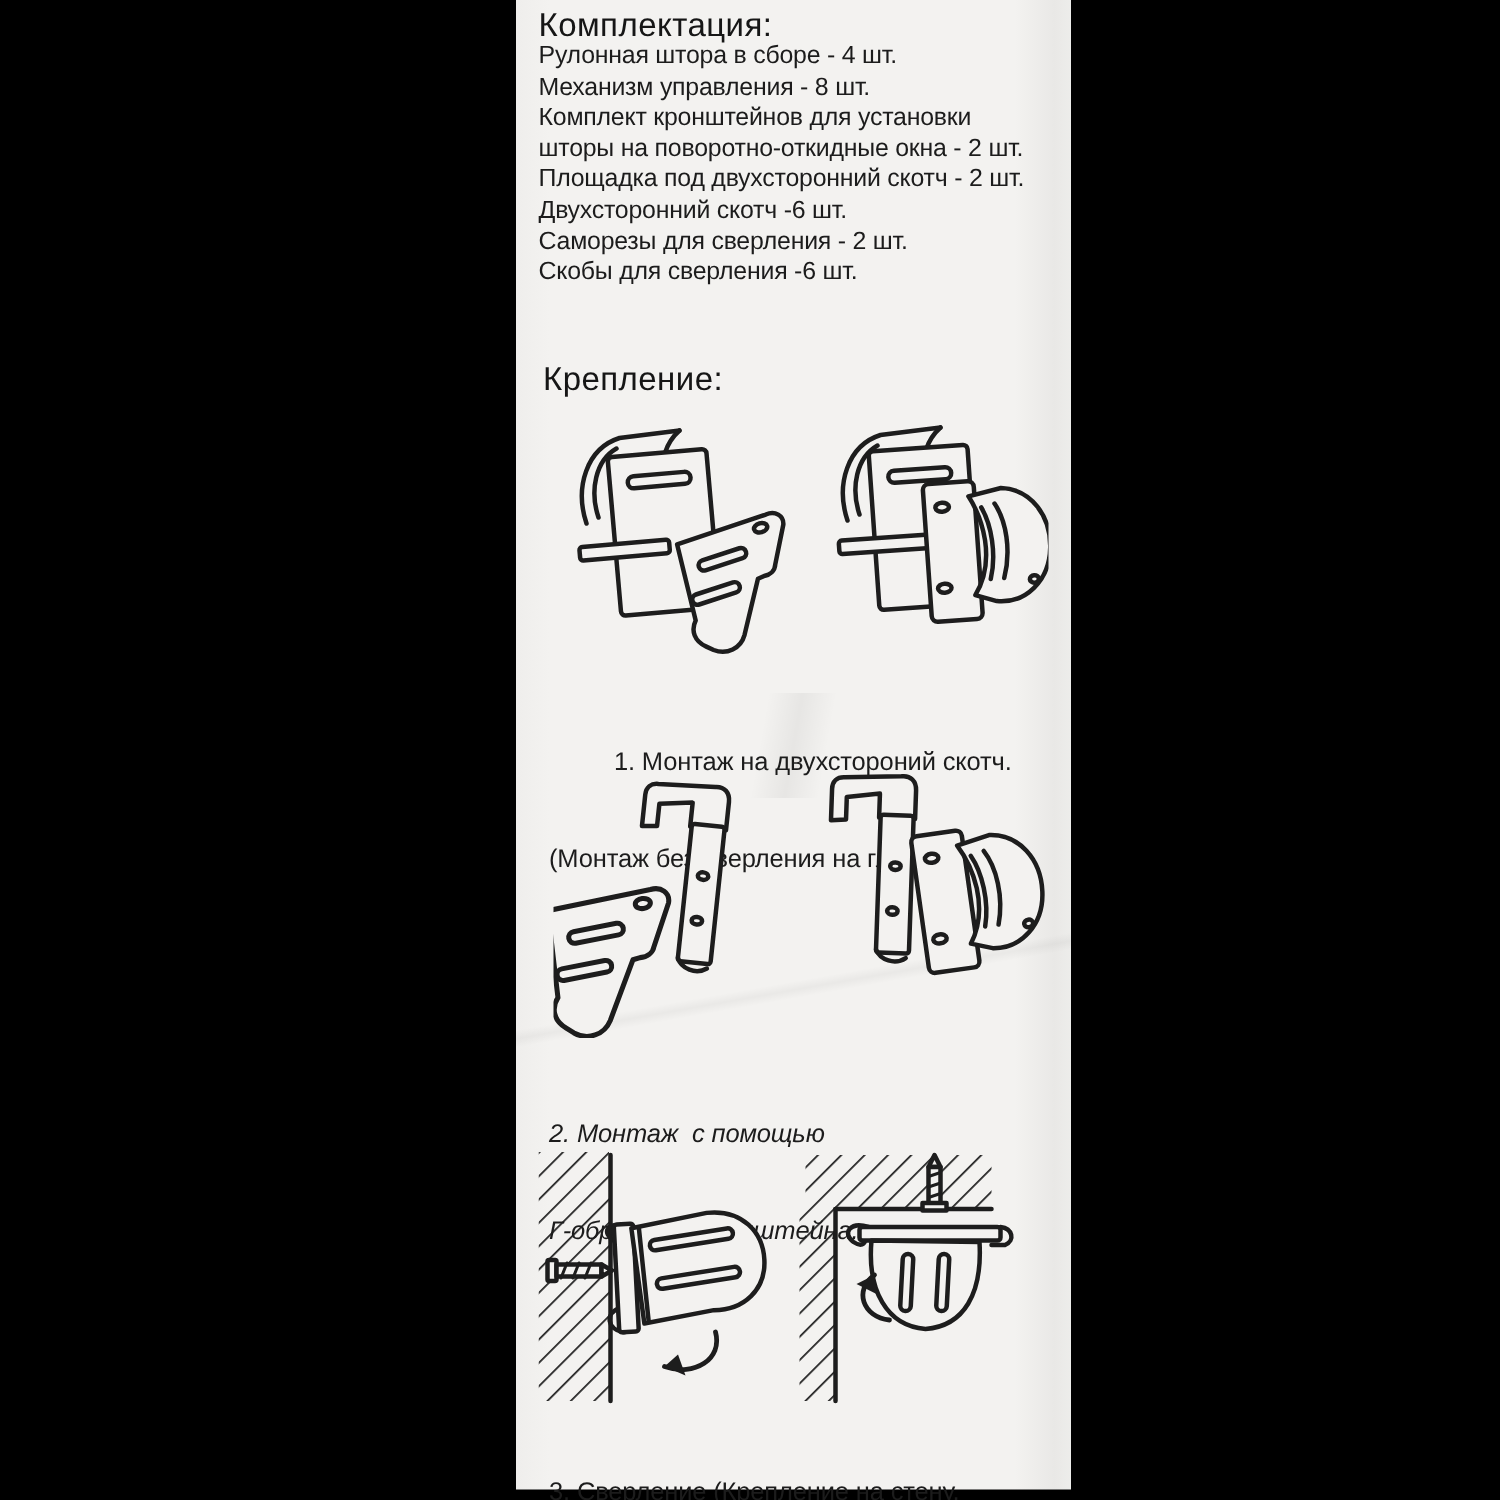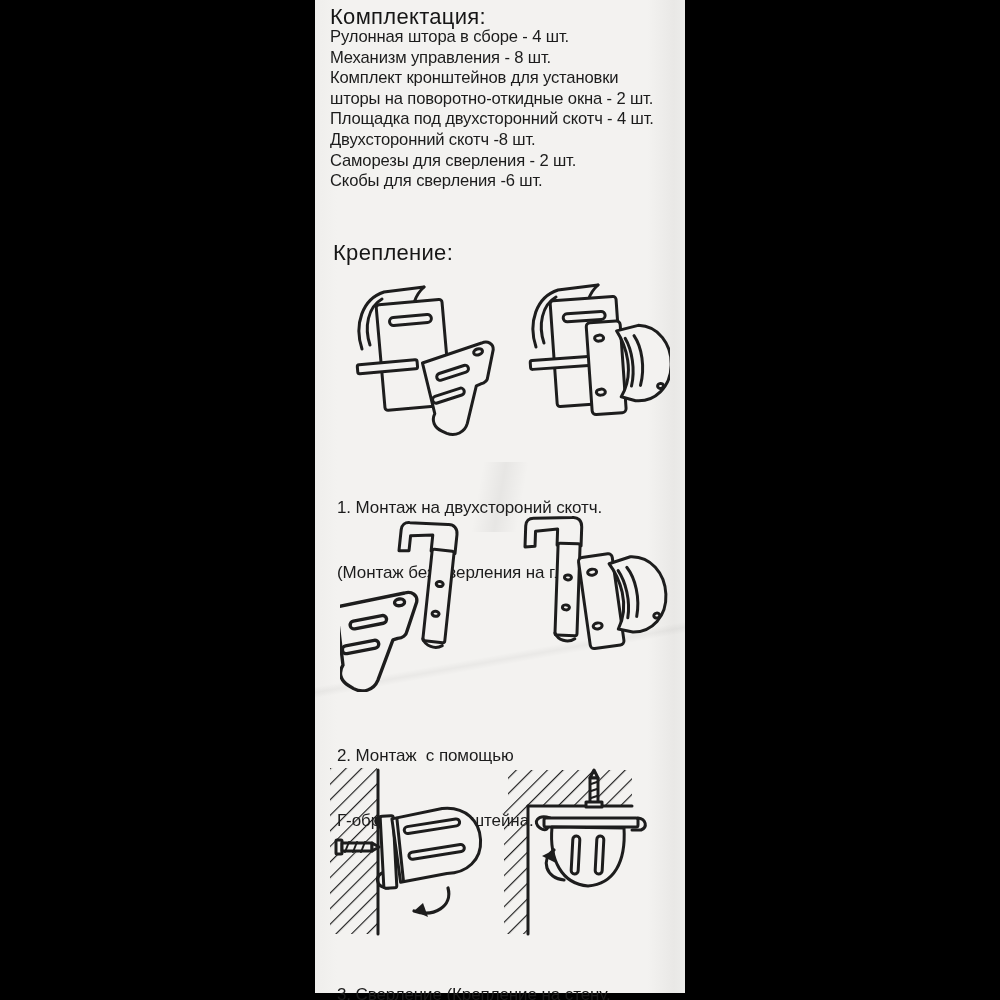--- a/index.html
+++ b/index.html
@@ -1,32 +1,32 @@
 <!DOCTYPE html>
 <html><head>
 <meta charset="utf-8">
 <style>
   html,body{margin:0;padding:0;}
   body{width:1000px;height:1000px;background:#000;position:relative;overflow:hidden;
        font-family:"Liberation Sans", sans-serif;}
-  .stage{position:absolute;inset:0;background:#000;}
+  .stage{position:absolute;inset:0;background:#000;margin-left:29px;}
   .paper{position:absolute;left:315px;top:0;width:370px;height:993px;
          background:linear-gradient(to right,#efeeec 0%,#f3f2f0 6%,#f3f2f0 90%,#e9e8e6 97%,#ededeb 100%);
          color:#1d1d1d;}
   .crease{position:absolute;left:0;right:0;pointer-events:none;}
   .crease.c1{top:462px;height:70px;background:linear-gradient(100deg,transparent 44%,rgba(0,0,0,0.05) 50%,transparent 56%);}
   .crease.c2{top:620px;height:80px;background:linear-gradient(170deg,transparent 46%,rgba(0,0,0,0.04) 50%,transparent 54%);}
   .h1{position:absolute;left:15px;top:4px;font-size:22px;line-height:26px;letter-spacing:.3px;color:#161616;}
   .kit{position:absolute;left:15px;top:27px;width:345px;font-size:16.6px;line-height:20.6px;
        letter-spacing:-0.15px;color:#1c1c1c;}
   .h2{position:absolute;left:18px;top:240px;font-size:22px;line-height:26px;letter-spacing:.3px;color:#161616;}
   .cap{position:absolute;left:22px;font-size:17px;line-height:21.5px;letter-spacing:-0.1px;
        color:#1c1c1c;white-space:pre;}
-  .cap.c-1{top:454px;}
-  .cap.c-2{top:702px;}
+  .cap.c-1{top:454px;text-align:right;}
+  .cap.c-2{top:702px;font-style:italic;}
   .cap.c-3{top:941px;}
   svg.ill{position:absolute;}
   svg.ill.s1{left:25px;top:281px;}
   svg.ill.s2{left:25px;top:512px;}
   svg.ill.s3{left:15px;top:768px;}
 </style>
 </head>
 <body>
 
 <div class="stage">
@@ -34,22 +34,22 @@
     <div class="crease c1"></div>
     <div class="crease c2"></div>
 
     <div class="h1">Комплектация:</div>
 
     <div class="kit">
       <div>Рулонная штора в сборе - 4 шт.</div>
       <div>Механизм управления - 8 шт.</div>
       <div>Комплект кронштейнов для установки</div>
       <div>шторы на поворотно-откидные окна - 2 шт.</div>
-      <div>Площадка под двухсторонний скотч - 4 шт.</div>
-      <div>Двухсторонний скотч -8 шт.</div>
+      <div>Площадка под двухсторонний скотч - 2 шт.</div>
+      <div>Двухсторонний скотч -6 шт.</div>
       <div>Саморезы для сверления - 2 шт.</div>
       <div>Скобы для сверления -6 шт.</div>
     </div>
 
     <div class="h2">Крепление:</div>
 
     <svg class="ill s1" width="330" height="160" viewBox="0 0 330 160">
       <defs>
         <g id="tapeSheet" stroke="#1d1d1d" stroke-width="3" fill="none" stroke-linecap="round">
           <path d="M8,62 C0,38 8,12 30,5 L70,0"></path>

